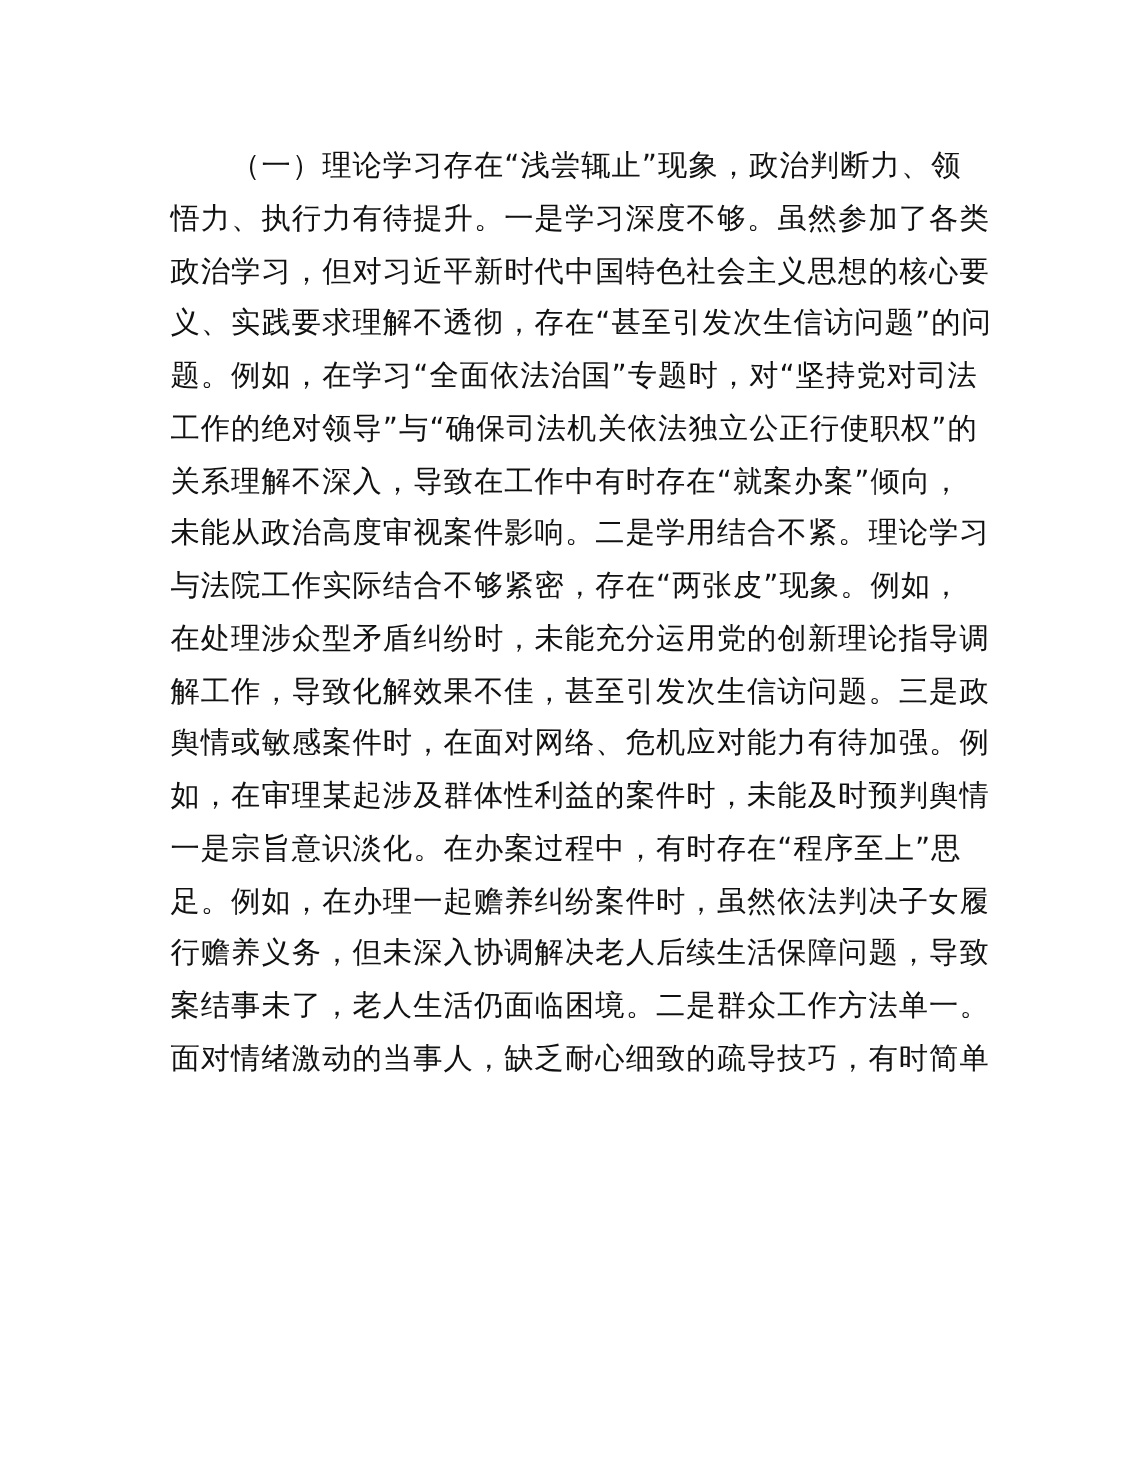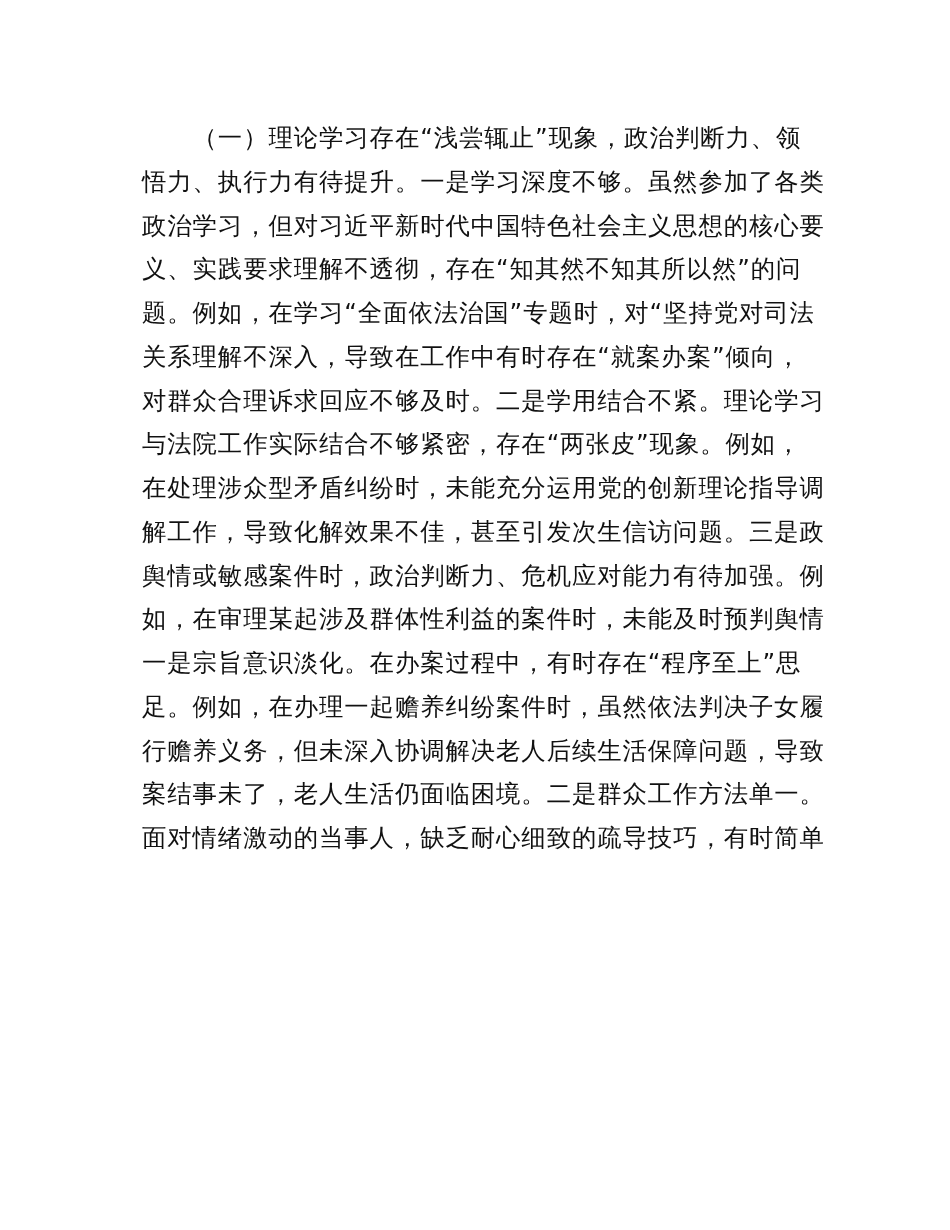--- a/index.html
+++ b/index.html
@@ -18,28 +18,29 @@
 </style>
 </head>
 <body>
 
 <div class="page">
   <div class="content">
     <div class="paragraph">
       <span class="line">　　（一）理论学习存在“浅尝辄止”现象，政治判断力、领</span>
       <span class="line">悟力、执行力有待提升。一是学习深度不够。虽然参加了各类</span>
       <span class="line">政治学习，但对习近平新时代中国特色社会主义思想的核心要</span>
-      <span class="line">义、实践要求理解不透彻，存在“知其然不知其所以然”的问</span>
+      <span class="line">义、实践要求理解不透彻，存在“甚至引发次生信访问题”的问</span>
       <span class="line">题。例如，在学习“全面依法治国”专题时，对“坚持党对司法</span>
+      <span class="line">工作的绝对领导”与“确保司法机关依法独立公正行使职权”的</span>
       <span class="line">关系理解不深入，导致在工作中有时存在“就案办案”倾向，</span>
-      <span class="line">对群众合理诉求回应不够及时。二是学用结合不紧。理论学习</span>
+      <span class="line">未能从政治高度审视案件影响。二是学用结合不紧。理论学习</span>
       <span class="line">与法院工作实际结合不够紧密，存在“两张皮”现象。例如，</span>
       <span class="line">在处理涉众型矛盾纠纷时，未能充分运用党的创新理论指导调</span>
       <span class="line">解工作，导致化解效果不佳，甚至引发次生信访问题。三是政</span>
-      <span class="line">舆情或敏感案件时，政治判断力、危机应对能力有待加强。例</span>
+      <span class="line">舆情或敏感案件时，在面对网络、危机应对能力有待加强。例</span>
       <span class="line">如，在审理某起涉及群体性利益的案件时，未能及时预判舆情</span>
     </div>
     <div class="paragraph p2">
       <span class="line">一是宗旨意识淡化。在办案过程中，有时存在“程序至上”思</span>
       <span class="line">足。例如，在办理一起赡养纠纷案件时，虽然依法判决子女履</span>
       <span class="line">行赡养义务，但未深入协调解决老人后续生活保障问题，导致</span>
       <span class="line">案结事未了，老人生活仍面临困境。二是群众工作方法单一。</span>
       <span class="line">面对情绪激动的当事人，缺乏耐心细致的疏导技巧，有时简单</span>
     </div>
   </div>

